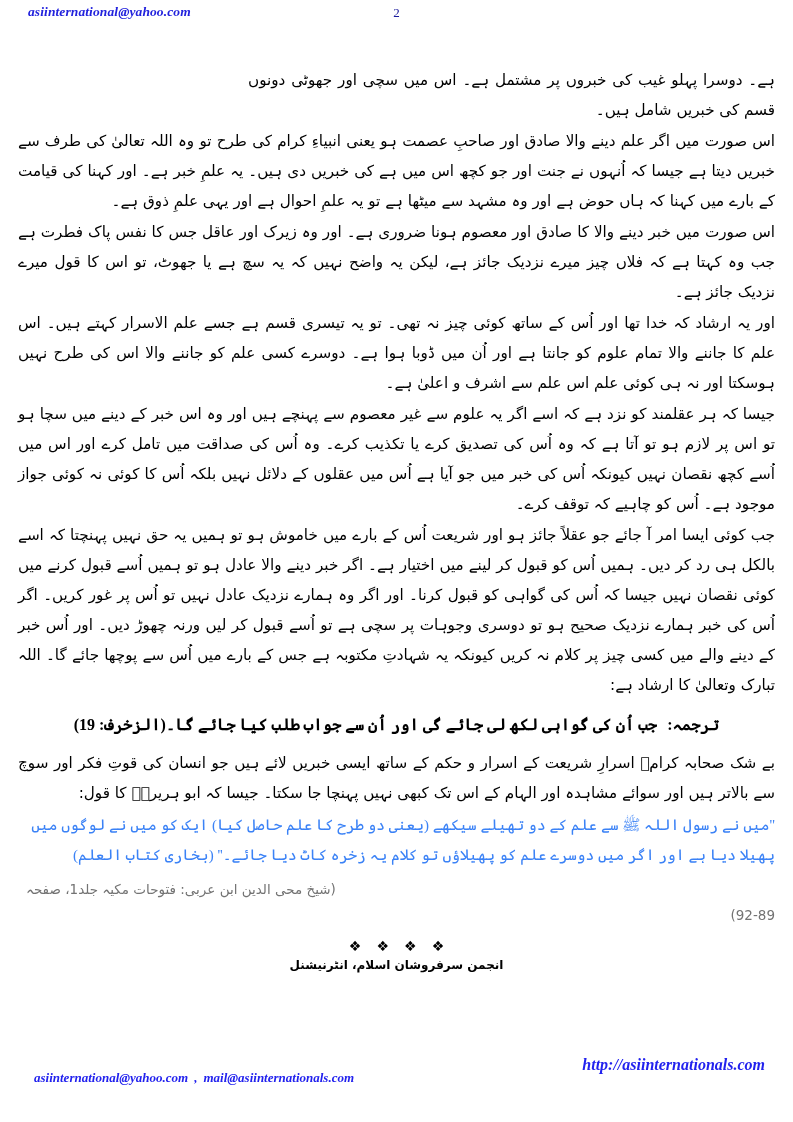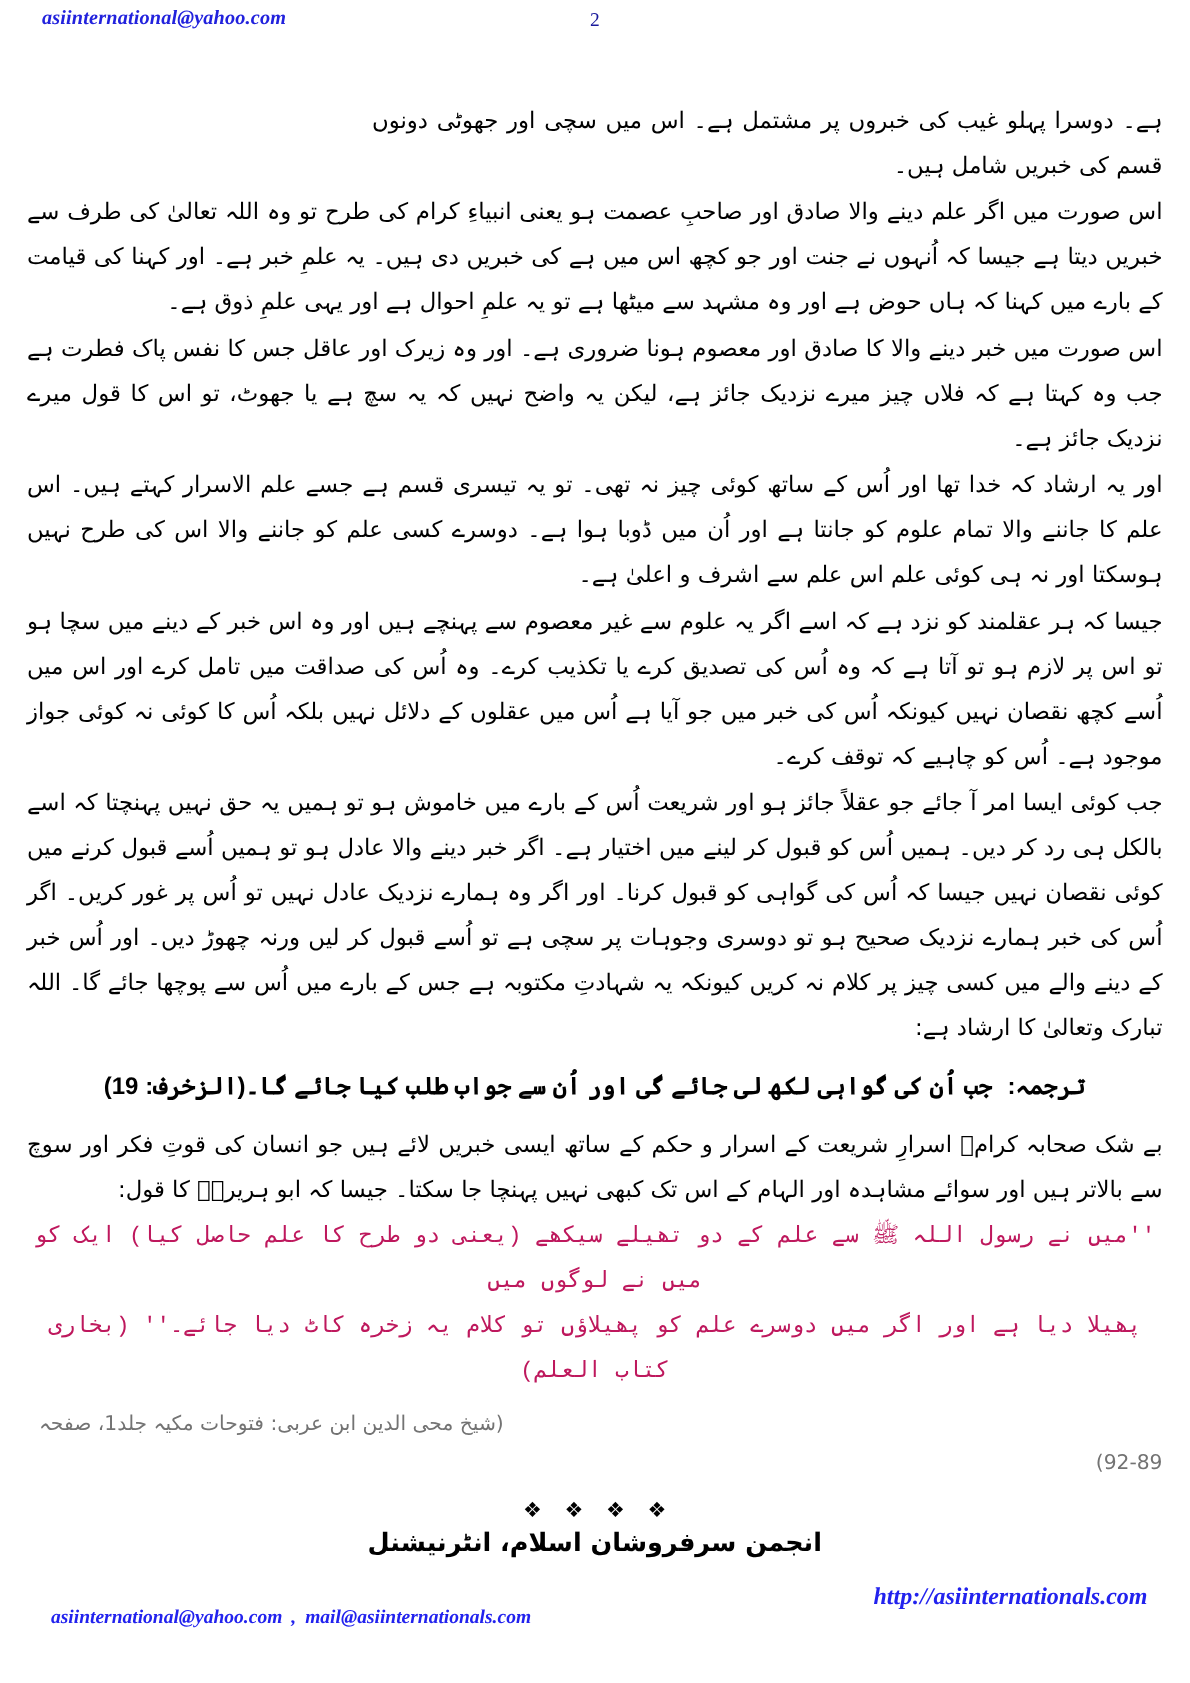--- a/index.html
+++ b/index.html
@@ -84,44 +84,44 @@
 
   
   .para.first-line {
     padding-left: 230px;
   }
 
   
   .translation-line {
     direction: rtl;
     text-align: center;
-    font-family: Liberation Sans, sans-serif;
+    font-family: Liberation Serif, serif;
     font-size: 16px;
     font-weight: bold;
     color: #000000;
     line-height: 30px;
     margin: 10px 0 8px 0;
     letter-spacing: 0.2px;
   }
   .translation-line .label {
     font-weight: bold;
     margin-left: 10px;
   }
   .translation-line .ref {
     font-weight: bold;
   }
 
   
   .quote-block {
     direction: rtl;
-    text-align: center;
-    font-family: Liberation Mono, monospace;
+    text-align: right;
+    font-family: Liberation Serif, serif;
     font-size: 15px;
     line-height: 30px;
-    color: #be185d;
+    color: #3b82f6;
     margin: 2px 0;
   }
   .quote-block .q-line {
     display: block;
   }
 
   
   .citation {
     direction: rtl;
     text-align: left;
@@ -150,21 +150,21 @@
     color: #000;
     margin: 0 5px;
     font-family: "DejaVu Sans", sans-serif;
   }
 
   
   .org-name {
     direction: rtl;
     text-align: center;
     font-family: "DejaVu Sans", sans-serif;
-    font-size: 17px;
+    font-size: 12px;
     font-weight: bold;
     color: #000;
     margin-top: 2px;
     letter-spacing: 0.3px;
   }
 
   
   .footer {
     position: absolute;
     left: 0;

